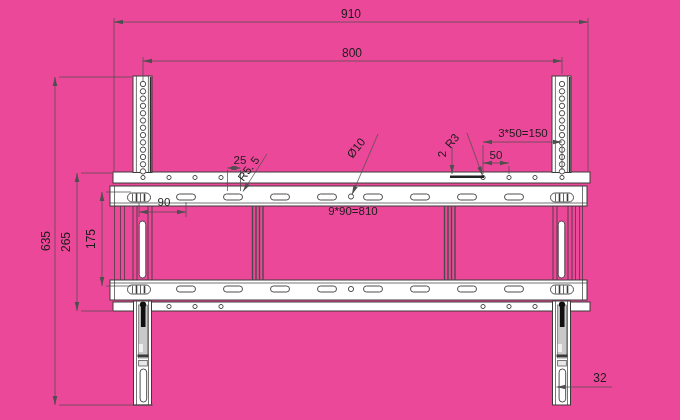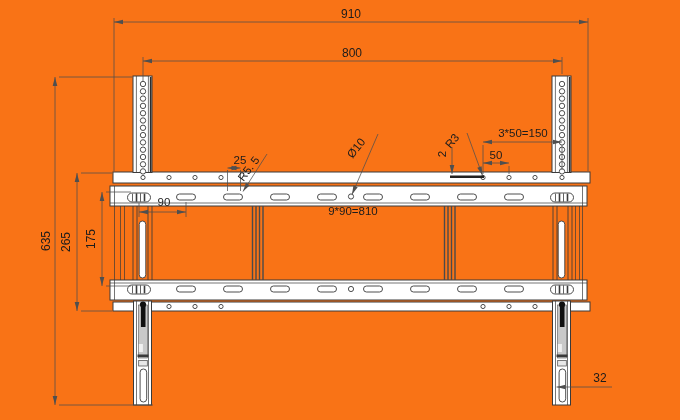--- a/index.html
+++ b/index.html
@@ -1,17 +1,17 @@
 <!DOCTYPE html>
 <html><head>
 <meta charset="utf-8">
 <style>
   html,body{margin:0;padding:0;background:#ffffff;}
   .frame{
-    width:680px;height:420px;position:relative;background:#f97316;overflow:hidden;
+    width:680px;height:420px;position:relative;background:#ec4899;overflow:hidden;
     font-family:"Liberation Sans", sans-serif;
   }
   svg{display:block;}
   .outline{fill:#ffffff;stroke:#3a3a3a;stroke-width:1;}
   .thinln{stroke:#3a3a3a;stroke-width:0.7;fill:none;}
   .partln{stroke:#3a3a3a;stroke-width:0.85;fill:none;}
   .stiff{stroke:#4a4a4a;stroke-width:1.4;fill:none;}
   .dimln{stroke:#4f4f4f;stroke-width:0.75;fill:none;}
   .dimtxt{fill:#1c1c1c;font-size:11.5px;}
   .dimtxt-lg{fill:#1c1c1c;font-size:12px;}

